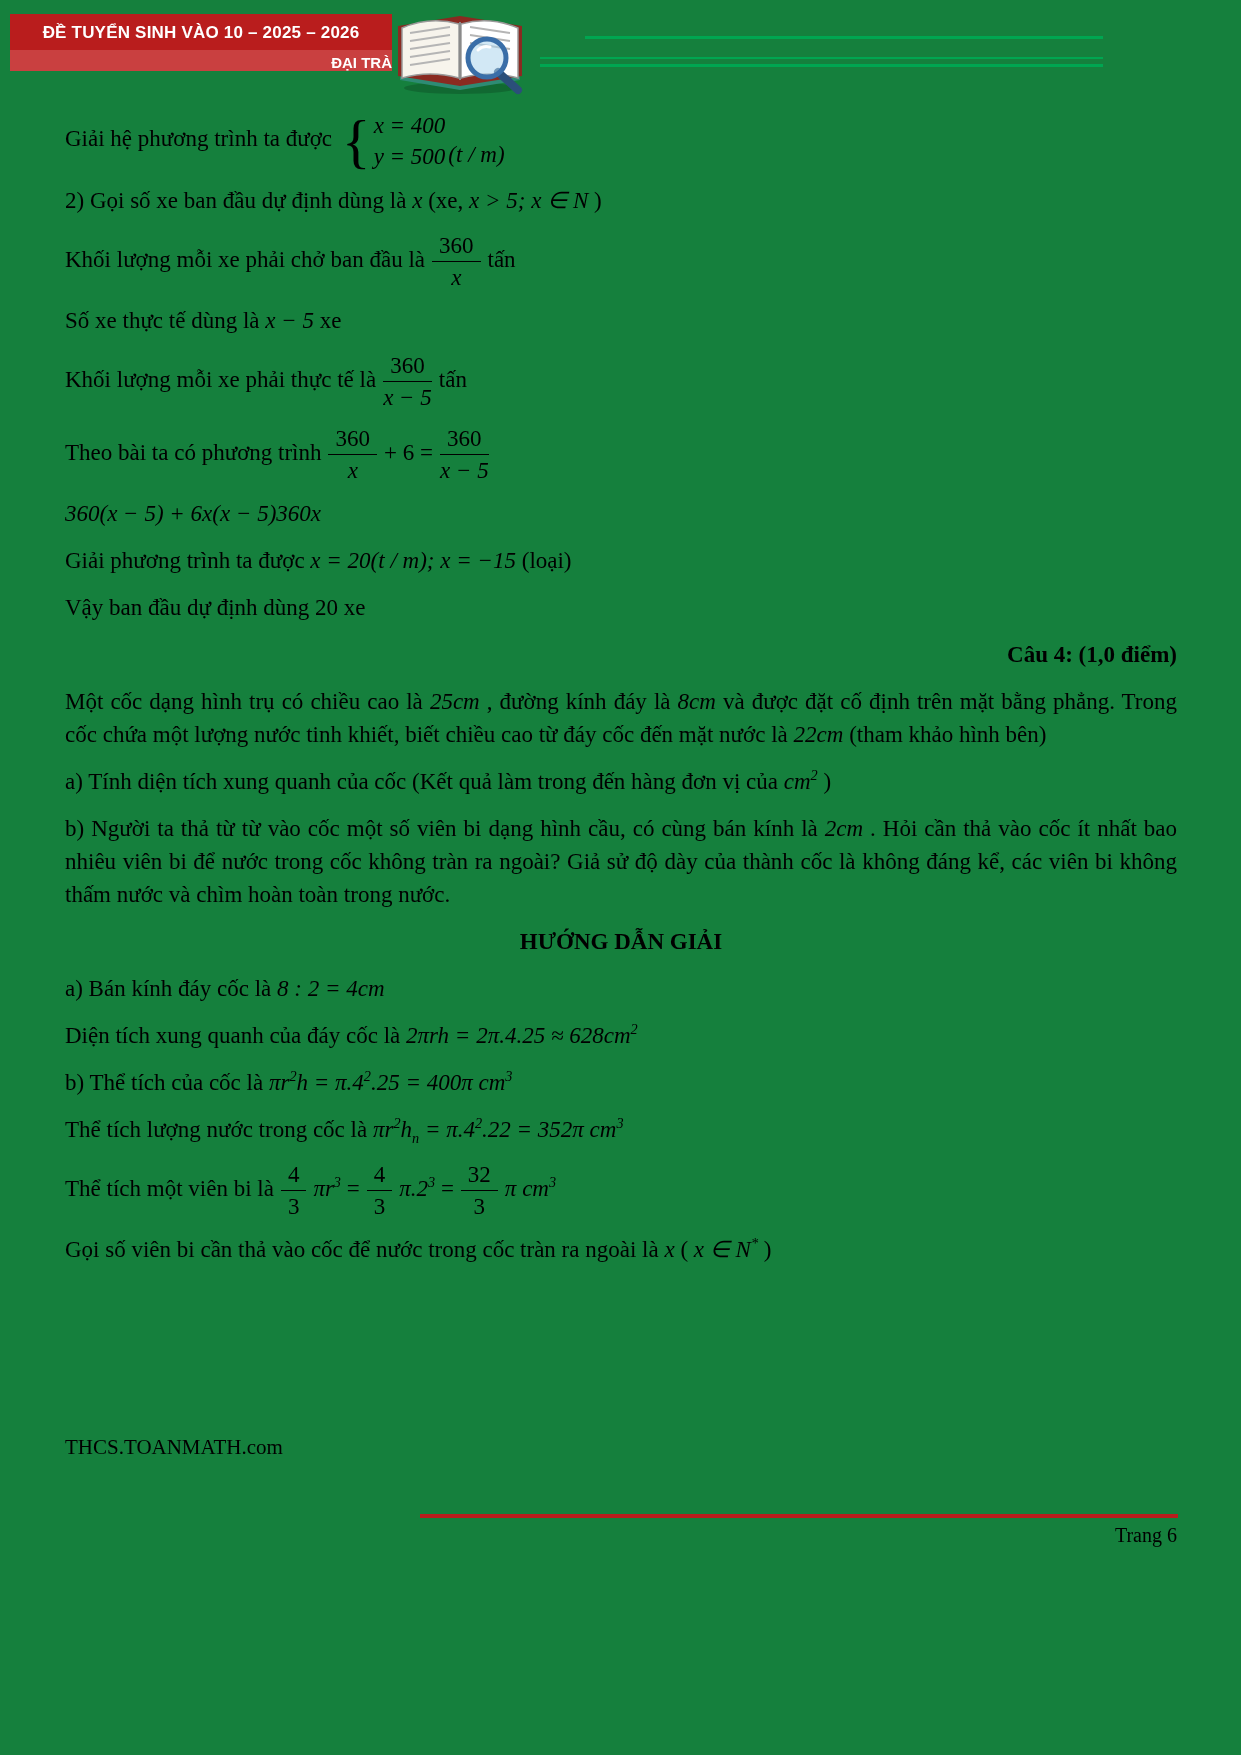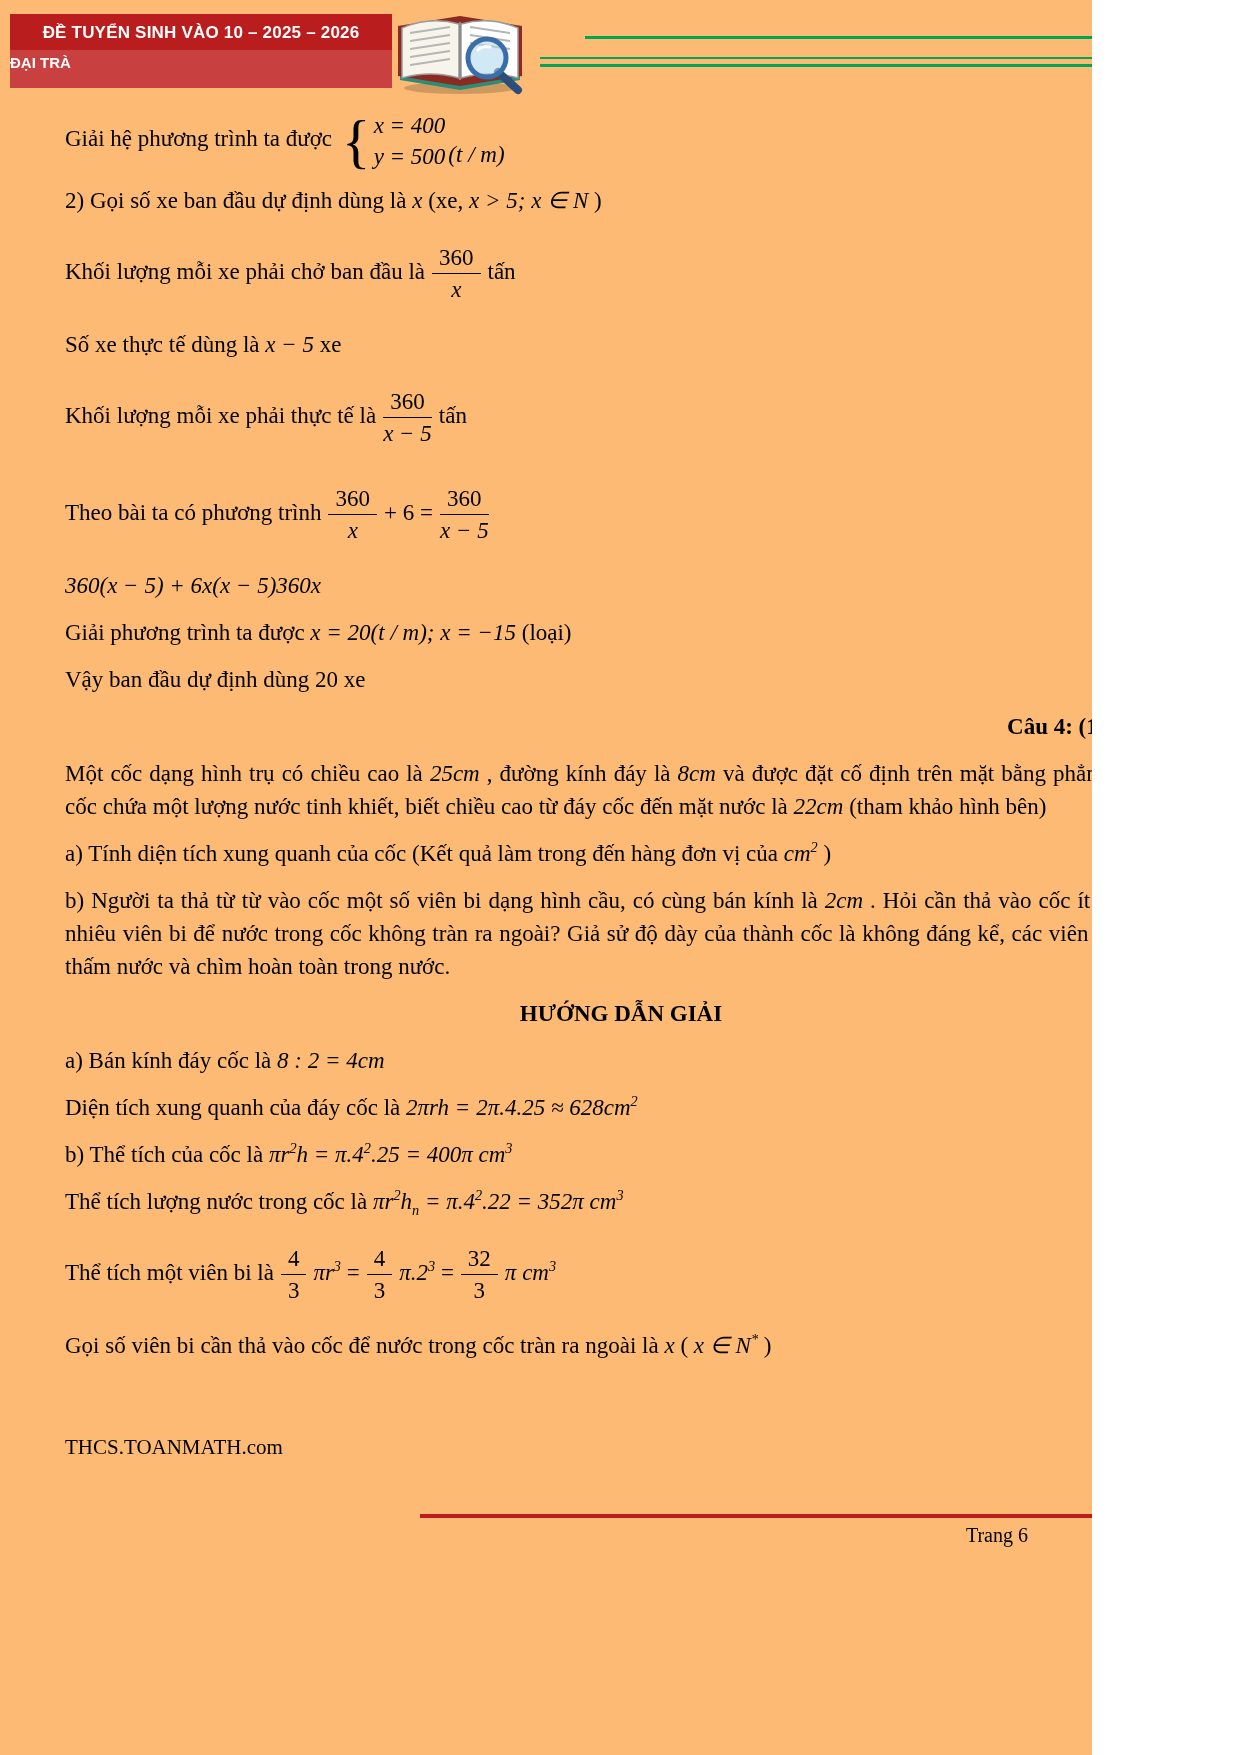--- a/index.html
+++ b/index.html
@@ -1,52 +1,52 @@
 <!DOCTYPE html>
 <html><head>
 <meta charset="utf-8">
 <style>
   * { box-sizing: border-box; }
   html,body { margin:0; padding:0; background:#ffffff; }
   .page {
-    position:relative; width:1092px; height:1755px; background:#fdba74;
+    position:relative; width:1241px; height:1755px; background:#15803d;
     font-family:"Liberation Serif", serif; color:#000; overflow:hidden;
   }
 
   
   .banner { position:absolute; left:10px; top:14px; width:382px; }
   .banner-l1 {
     background:#b91d1d; color:#fff; font-family:"Liberation Sans", sans-serif;
     font-weight:bold; font-size:17px; text-align:center; padding:9px 4px 7px;
     letter-spacing:0.2px;
   }
   .banner-l2 {
     background:#c94040; color:#fff; font-family:"Liberation Sans", sans-serif;
-    font-weight:bold; font-size:15px; text-align:left; padding:4px 0 17px;
+    font-weight:bold; font-size:15px; text-align:right; padding:4px 0 0;
   }
   .logo { position:absolute; left:390px; top:0px; width:142px; height:96px; }
   .grule { position:absolute; background:#00a651; }
   .g1 { left:585px; top:36px; width:518px; height:3px; }
   .g2 { left:540px; top:57px; width:563px; height:2px; }
   .g3 { left:540px; top:64px; width:563px; height:3px; }
 
   
   .content { position:absolute; left:65px; top:104px; width:1112px; }
   .line { font-size:23px; line-height:33px; margin:0 0 14px; }
   .tall { margin:6px 0 12px; }
   .justify { text-align:justify; }
   .bold { font-weight:bold;text-align:right; }
   .center { text-align:center; }
   .math { font-style:italic; }
   sup { font-size:0.62em; line-height:0; }
   sub { font-size:0.62em; line-height:0; }
 
   .frac {
     display:inline-flex; flex-direction:column; align-items:center;
-    vertical-align:middle; margin:12px 7px; line-height:29px;
+    vertical-align:middle; margin:0 7px; line-height:29px;
   }
   .fnum { border-bottom:1.5px solid #000; padding:0 7px 1px; }
   .fden { padding-top:1px; }
 
   .system { display:inline-flex; align-items:center; vertical-align:middle; margin:0 4px; }
   .brace { font-size:60px; line-height:0.9; font-weight:300; margin-right:3px; }
   .sys-rows { display:inline-flex; flex-direction:column; line-height:31px; }
   .sys-tail { align-self:flex-end; margin-left:3px; padding-bottom:1px;font-family:Liberation Serif, serif; }
 
   

